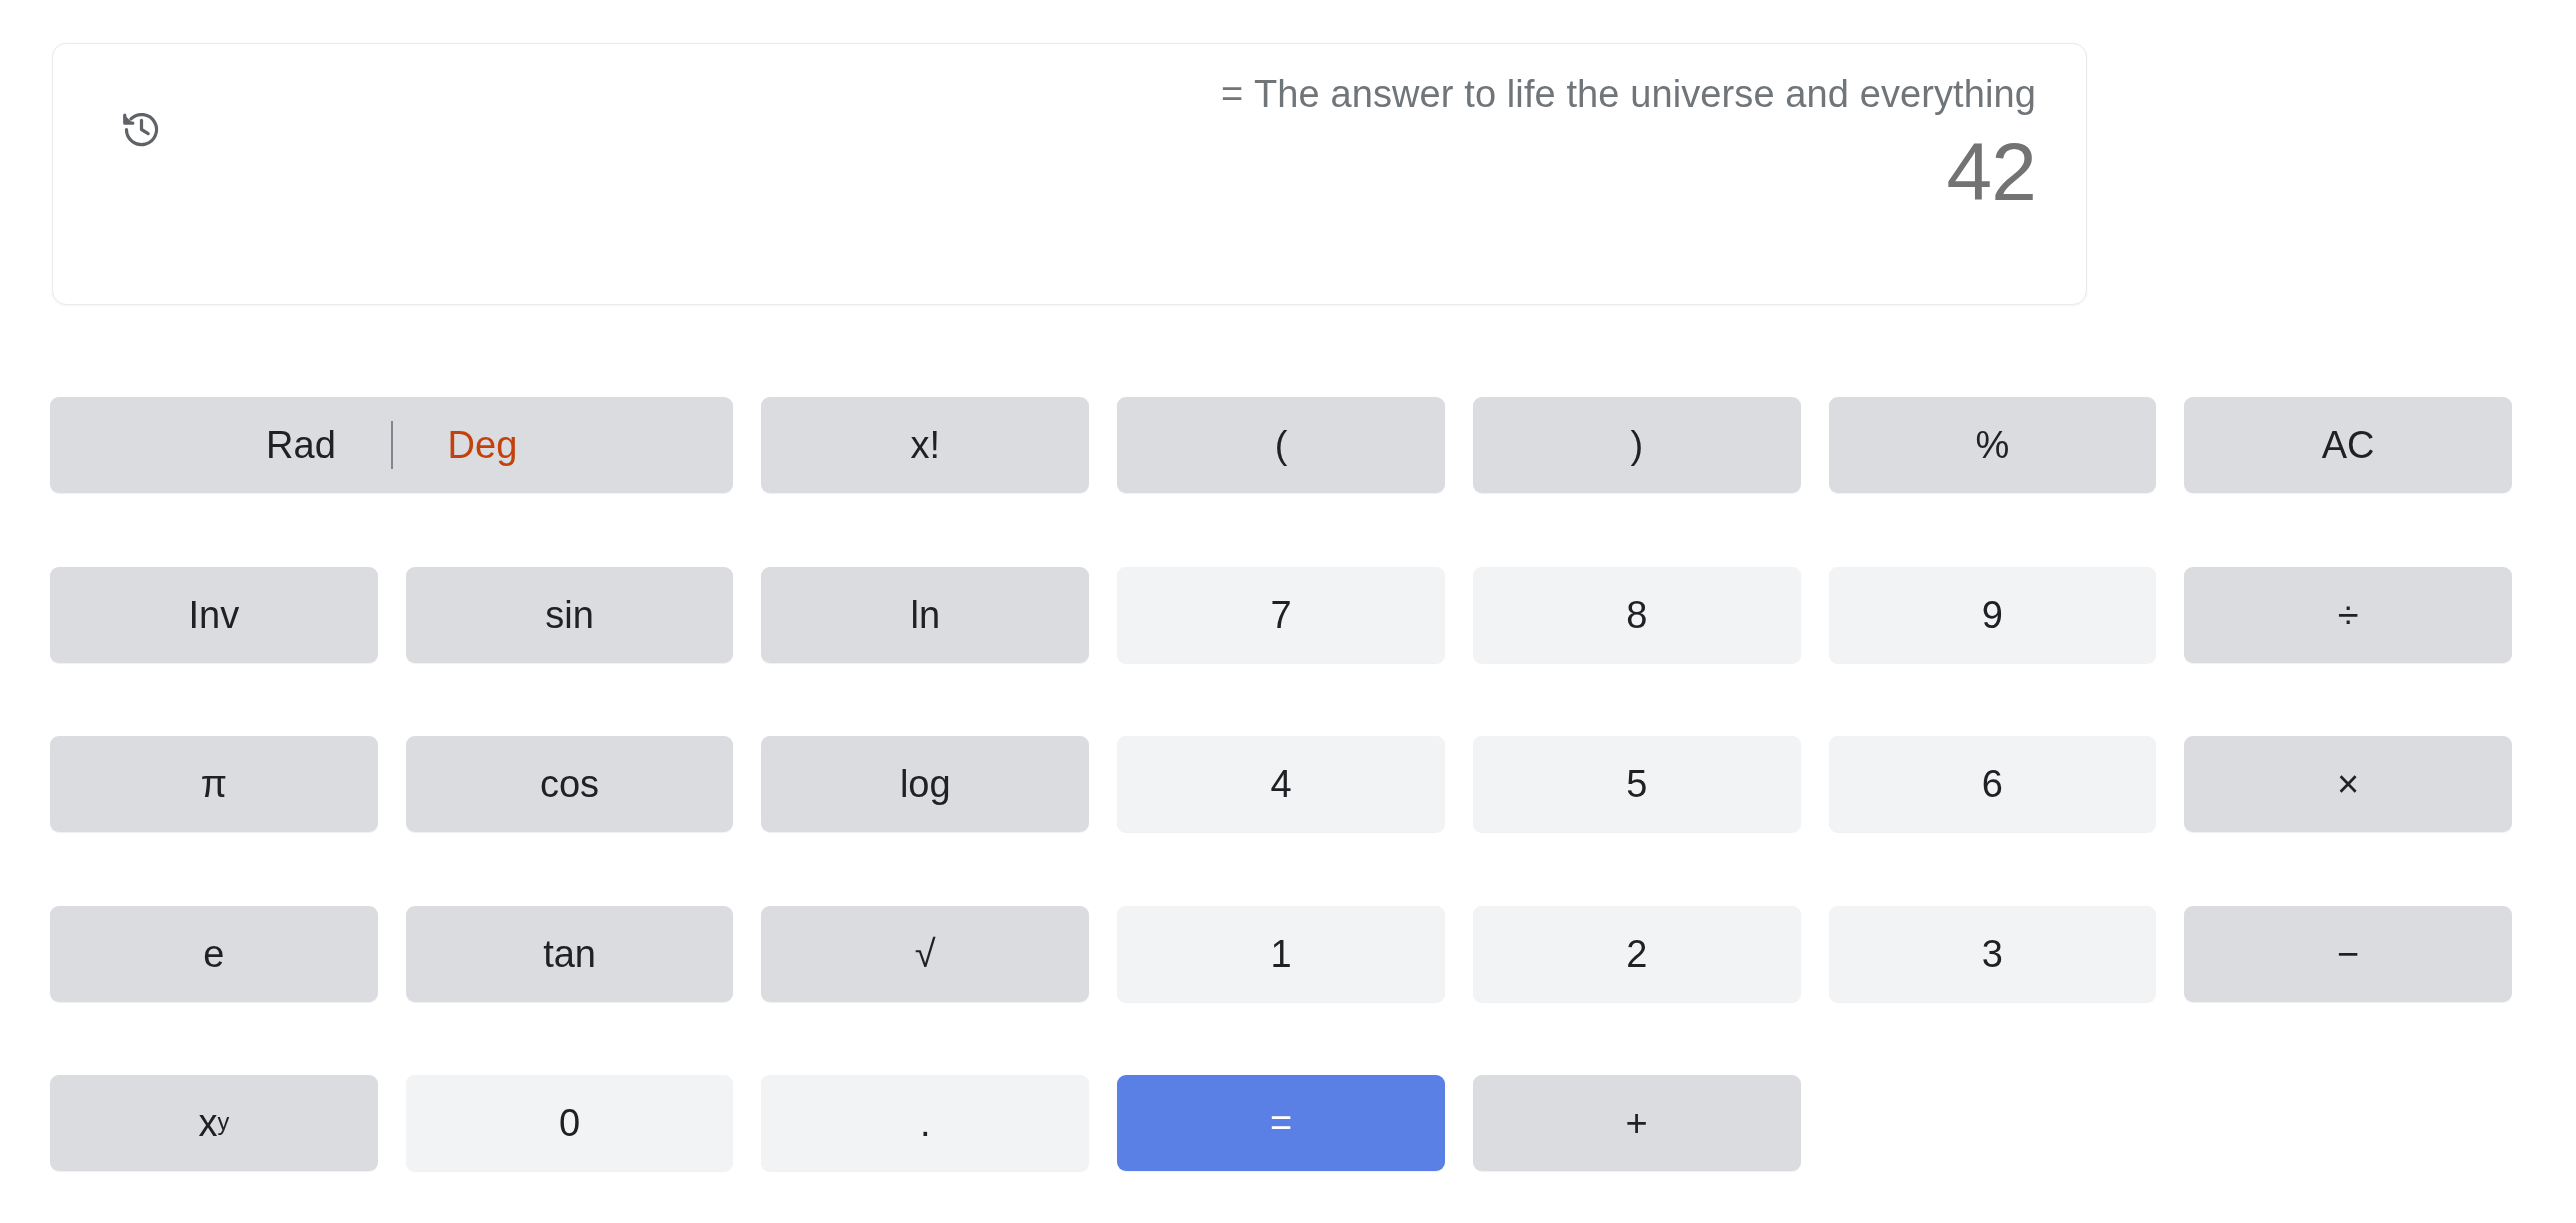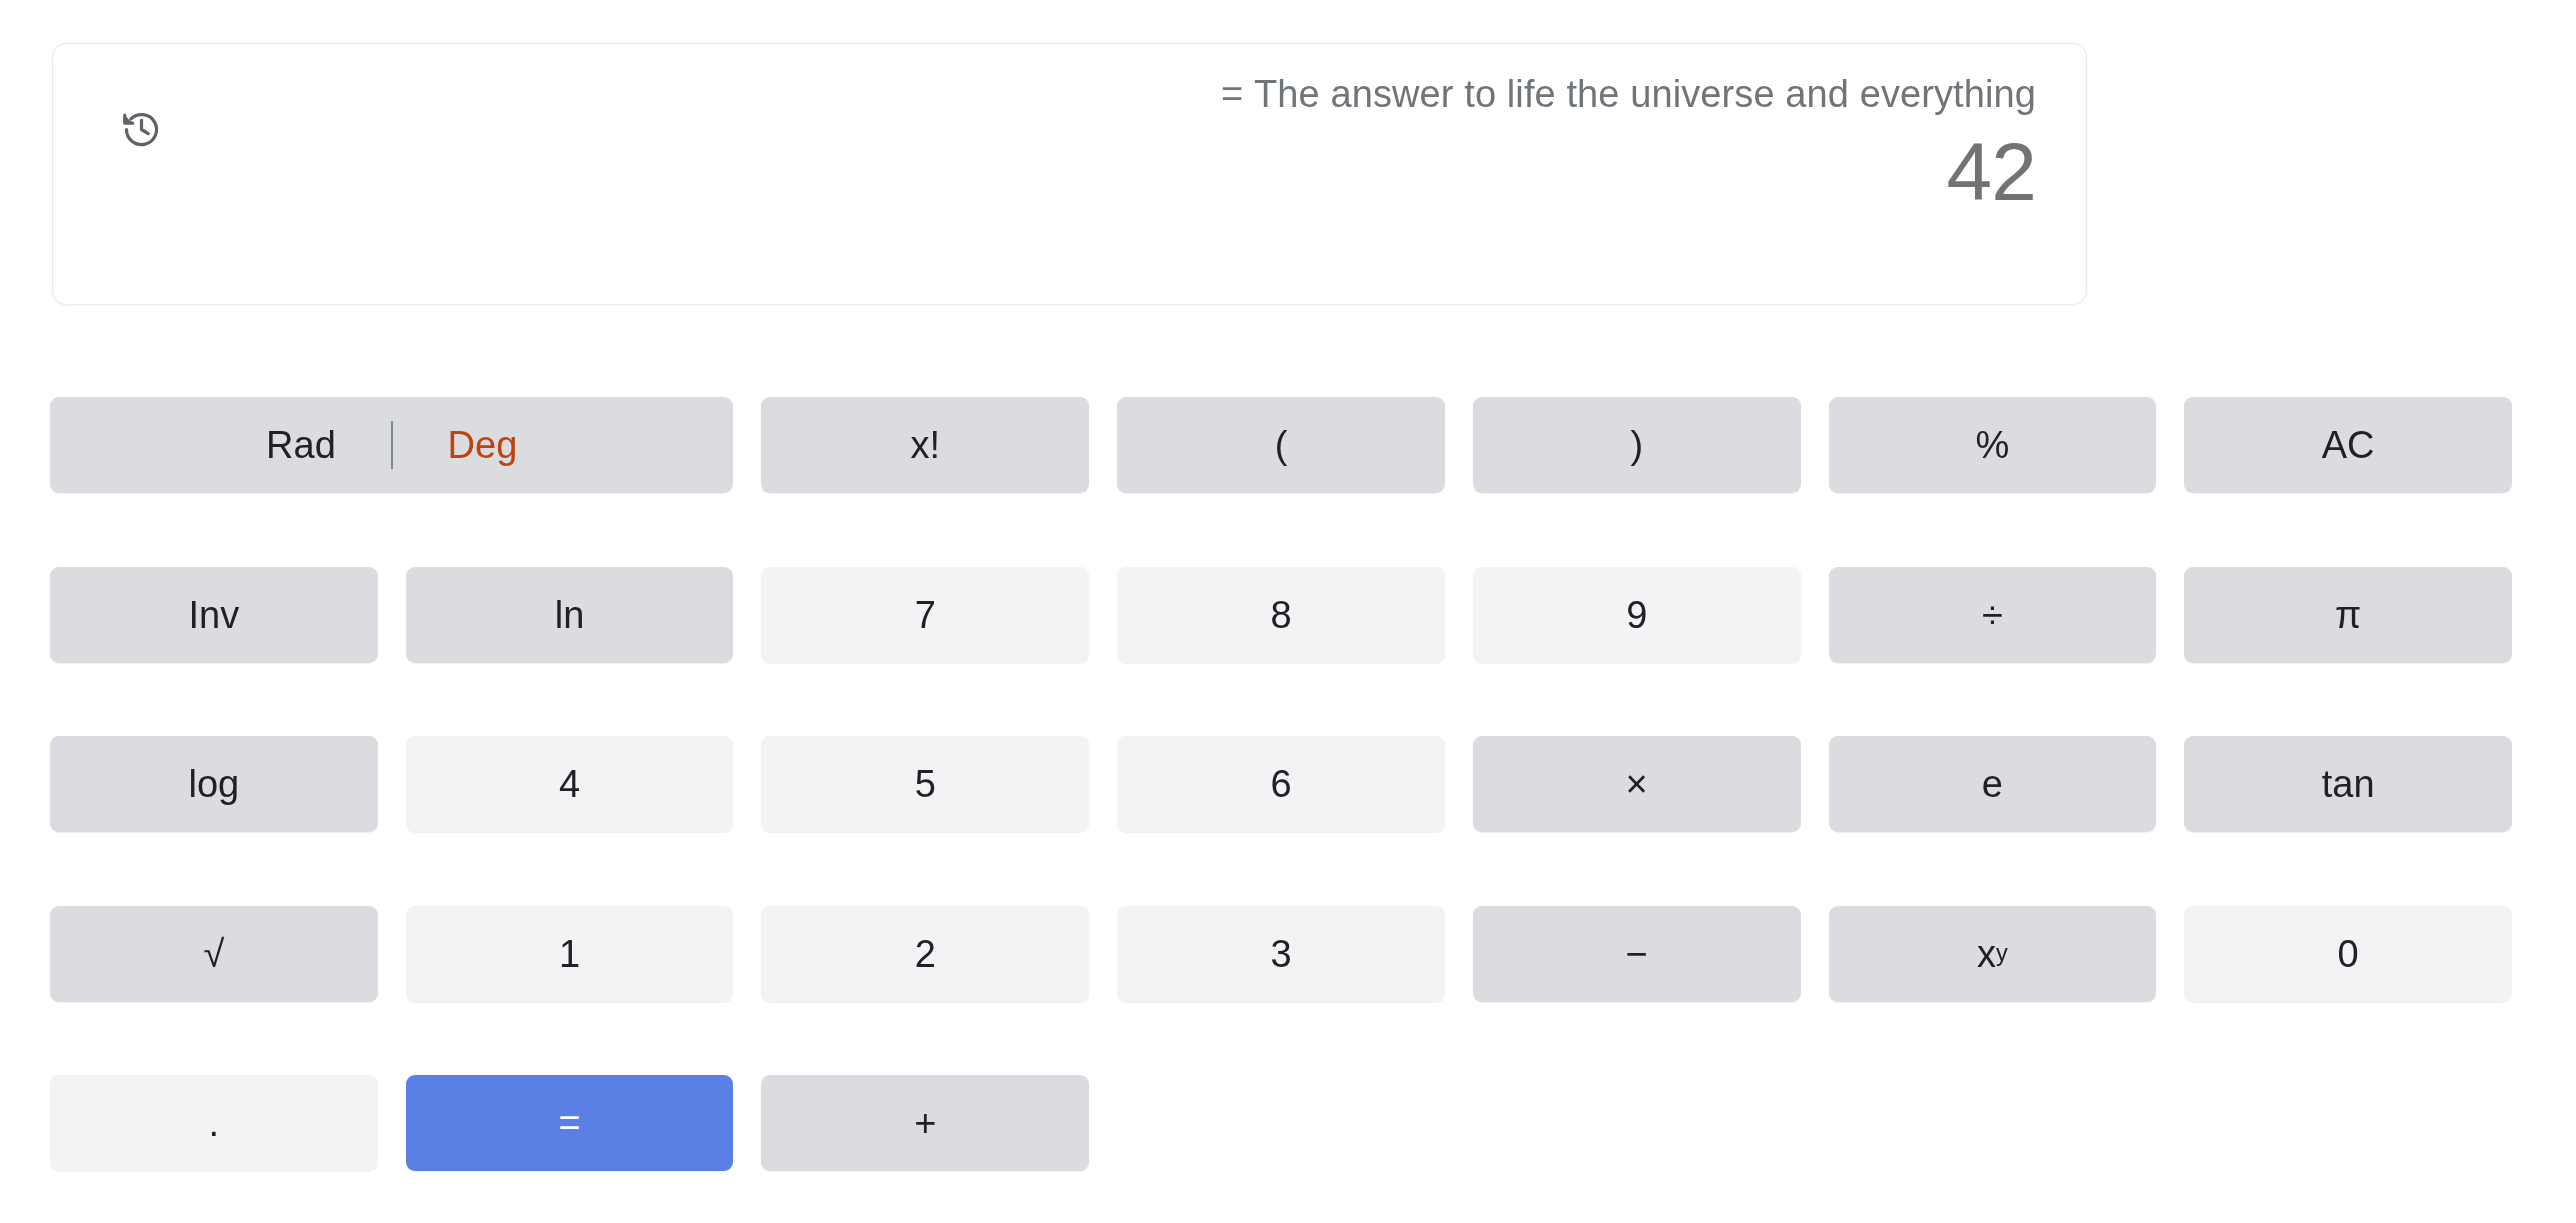--- a/index.html
+++ b/index.html
@@ -182,27 +182,29 @@
       <span class="angle-divider"></span>
       <span class="angle-opt inactive">Deg</span>
     </div>
     <button class="key">x!</button>
     <button class="key">(</button>
     <button class="key">)</button>
     <button class="key">%</button>
     <button class="key">AC</button>
 
     <button class="key">Inv</button>
+    <button class="key">sin</button>
     <button class="key">ln</button>
     <button class="key num">7</button>
     <button class="key num">8</button>
     <button class="key num">9</button>
     <button class="key">÷</button>
 
     <button class="key">π</button>
+    <button class="key">cos</button>
     <button class="key">log</button>
     <button class="key num">4</button>
     <button class="key num">5</button>
     <button class="key num">6</button>
     <button class="key">×</button>
 
     <button class="key">e</button>
     <button class="key">tan</button>
     <button class="key">√</button>
     <button class="key num">1</button>

